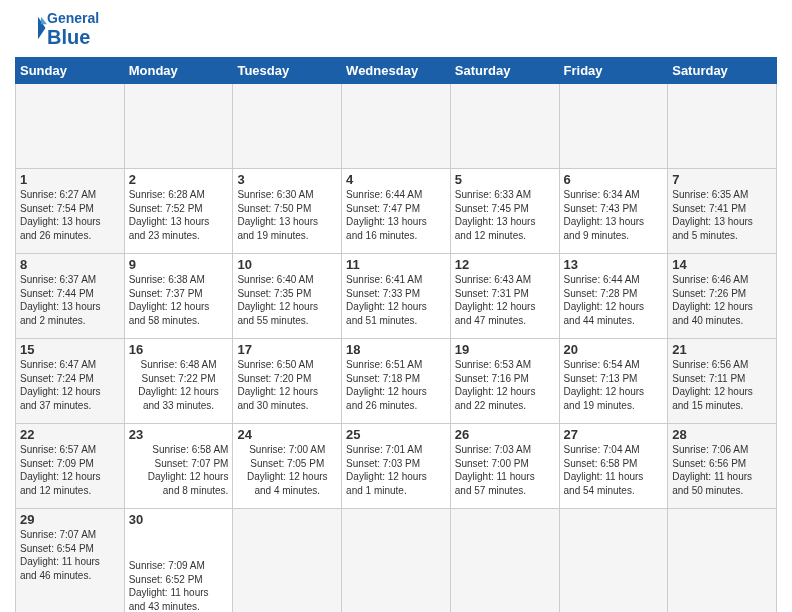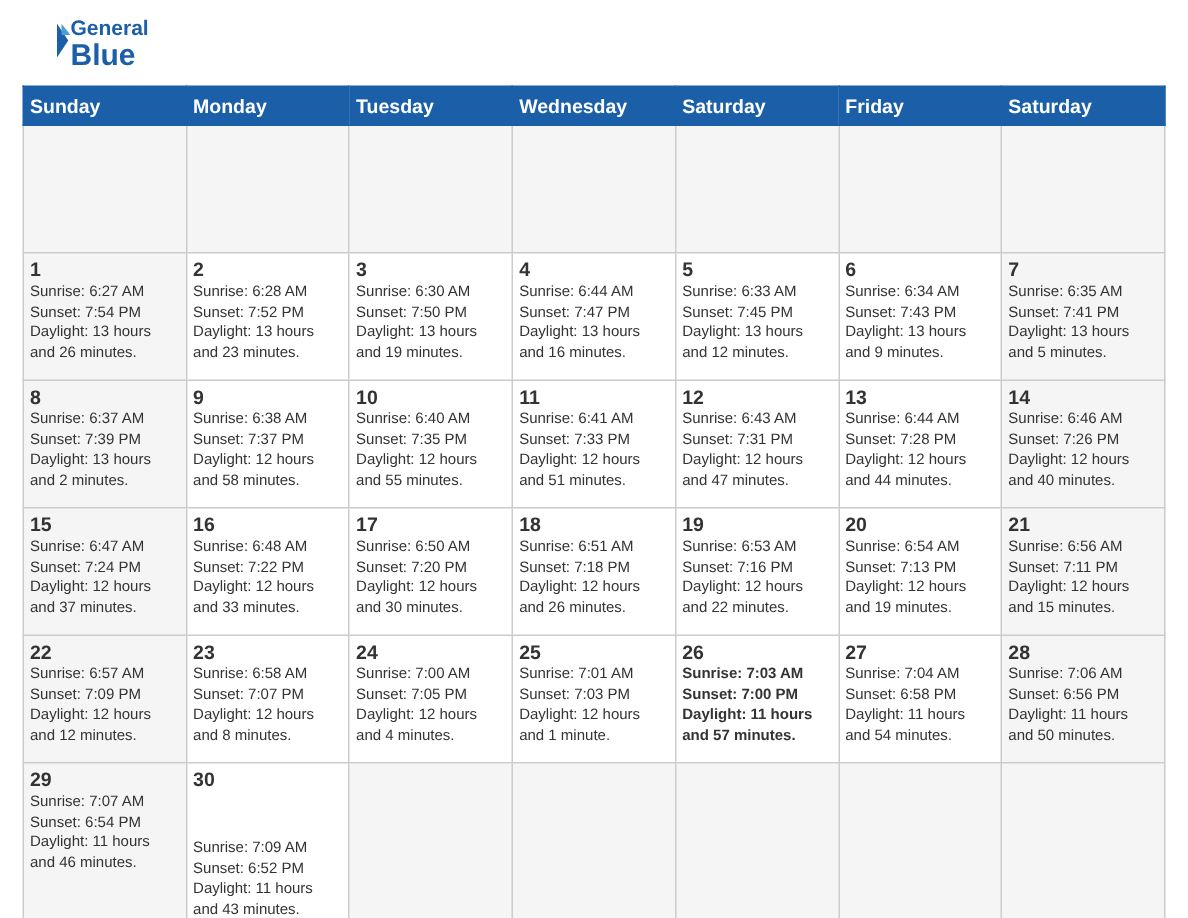--- a/index.html
+++ b/index.html
@@ -180,21 +180,21 @@
             <div class="day-info" style="white-space: pre-line;">Sunrise: 6:35 AM
 Sunset: 7:41 PM
 Daylight: 13 hours
 and 5 minutes.</div>
           </td>
         </tr>
         <tr>
           <td>
             <span class="day-num">8</span>
             <div class="day-info" style="white-space: pre-line;">Sunrise: 6:37 AM
-Sunset: 7:39 PM
+Sunset: 7:44 PM
 Daylight: 13 hours
 and 2 minutes.</div>
           </td>
           <td>
             <span class="day-num">9</span>
             <div class="day-info" style="white-space: pre-line;">Sunrise: 6:38 AM
 Sunset: 7:37 PM
 Daylight: 12 hours
 and 58 minutes.</div>
           </td>
@@ -237,21 +237,21 @@
         <tr>
           <td>
             <span class="day-num">15</span>
             <div class="day-info" style="white-space: pre-line;">Sunrise: 6:47 AM
 Sunset: 7:24 PM
 Daylight: 12 hours
 and 37 minutes.</div>
           </td>
           <td>
             <span class="day-num">16</span>
-            <div class="day-info" style="white-space: pre-line;">Sunrise: 6:48 AM
+            <div class="day-info" style="white-space: pre-line; text-align: center;">Sunrise: 6:48 AM
 Sunset: 7:22 PM
 Daylight: 12 hours
 and 33 minutes.</div>
           </td>
           <td>
             <span class="day-num">17</span>
             <div class="day-info" style="white-space: pre-line;">Sunrise: 6:50 AM
 Sunset: 7:20 PM
 Daylight: 12 hours
 and 30 minutes.</div>
@@ -288,42 +288,42 @@
         <tr>
           <td>
             <span class="day-num">22</span>
             <div class="day-info" style="white-space: pre-line;">Sunrise: 6:57 AM
 Sunset: 7:09 PM
 Daylight: 12 hours
 and 12 minutes.</div>
           </td>
           <td>
             <span class="day-num">23</span>
-            <div class="day-info" style="white-space: pre-line;">Sunrise: 6:58 AM
+            <div class="day-info" style="white-space: pre-line; text-align: right;">Sunrise: 6:58 AM
 Sunset: 7:07 PM
 Daylight: 12 hours
 and 8 minutes.</div>
           </td>
           <td>
             <span class="day-num">24</span>
-            <div class="day-info" style="white-space: pre-line;">Sunrise: 7:00 AM
+            <div class="day-info" style="white-space: pre-line; text-align: center;">Sunrise: 7:00 AM
 Sunset: 7:05 PM
 Daylight: 12 hours
 and 4 minutes.</div>
           </td>
           <td>
             <span class="day-num">25</span>
             <div class="day-info" style="white-space: pre-line;">Sunrise: 7:01 AM
 Sunset: 7:03 PM
 Daylight: 12 hours
 and 1 minute.</div>
           </td>
           <td>
             <span class="day-num">26</span>
-            <div class="day-info" style="white-space: pre-line; font-weight: bold;">Sunrise: 7:03 AM
+            <div class="day-info" style="white-space: pre-line;">Sunrise: 7:03 AM
 Sunset: 7:00 PM
 Daylight: 11 hours
 and 57 minutes.</div>
           </td>
           <td>
             <span class="day-num">27</span>
             <div class="day-info" style="white-space: pre-line;">Sunrise: 7:04 AM
 Sunset: 6:58 PM
 Daylight: 11 hours
 and 54 minutes.</div>

